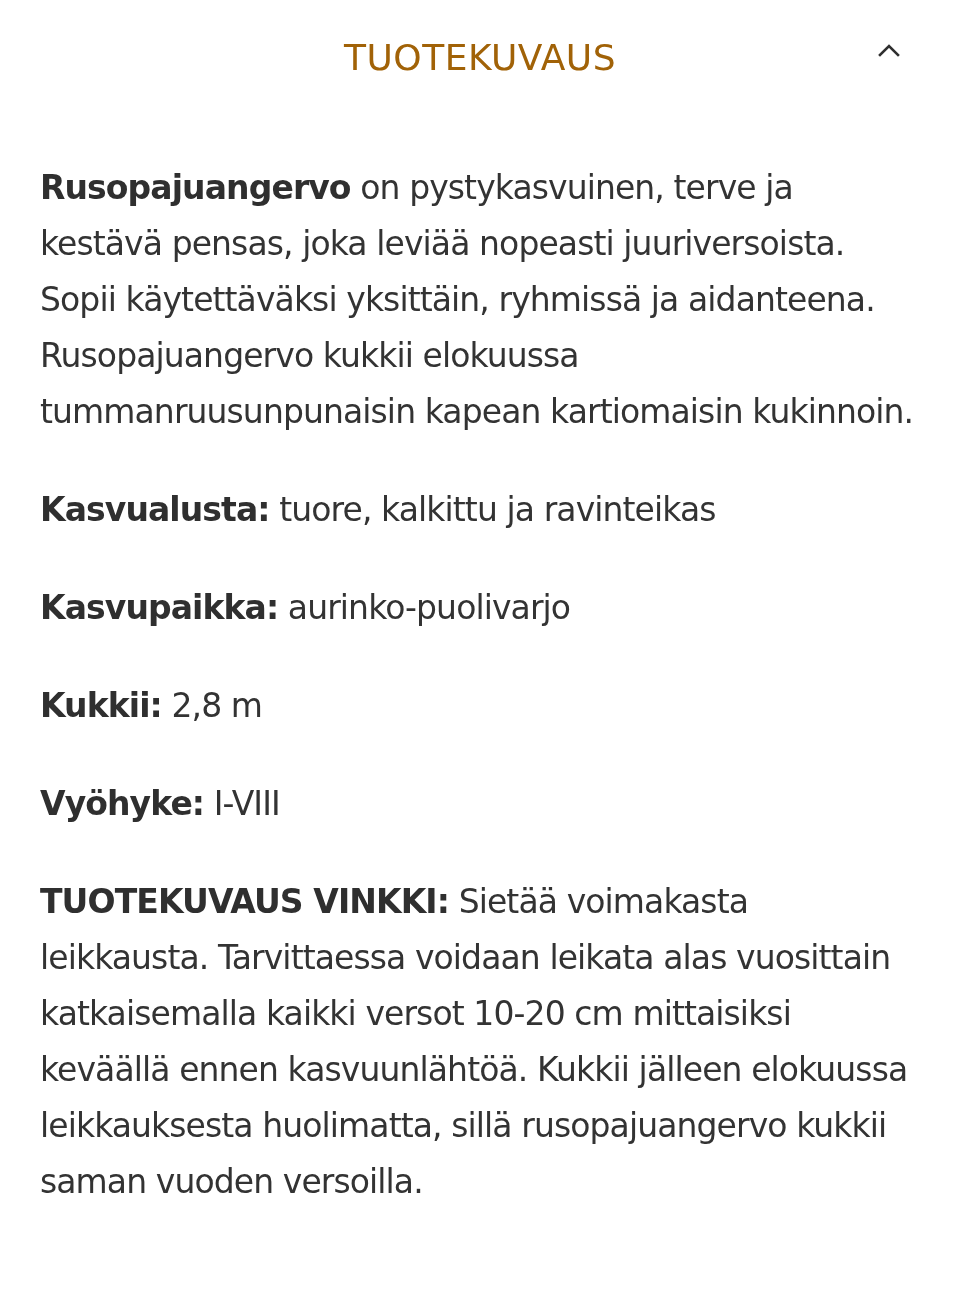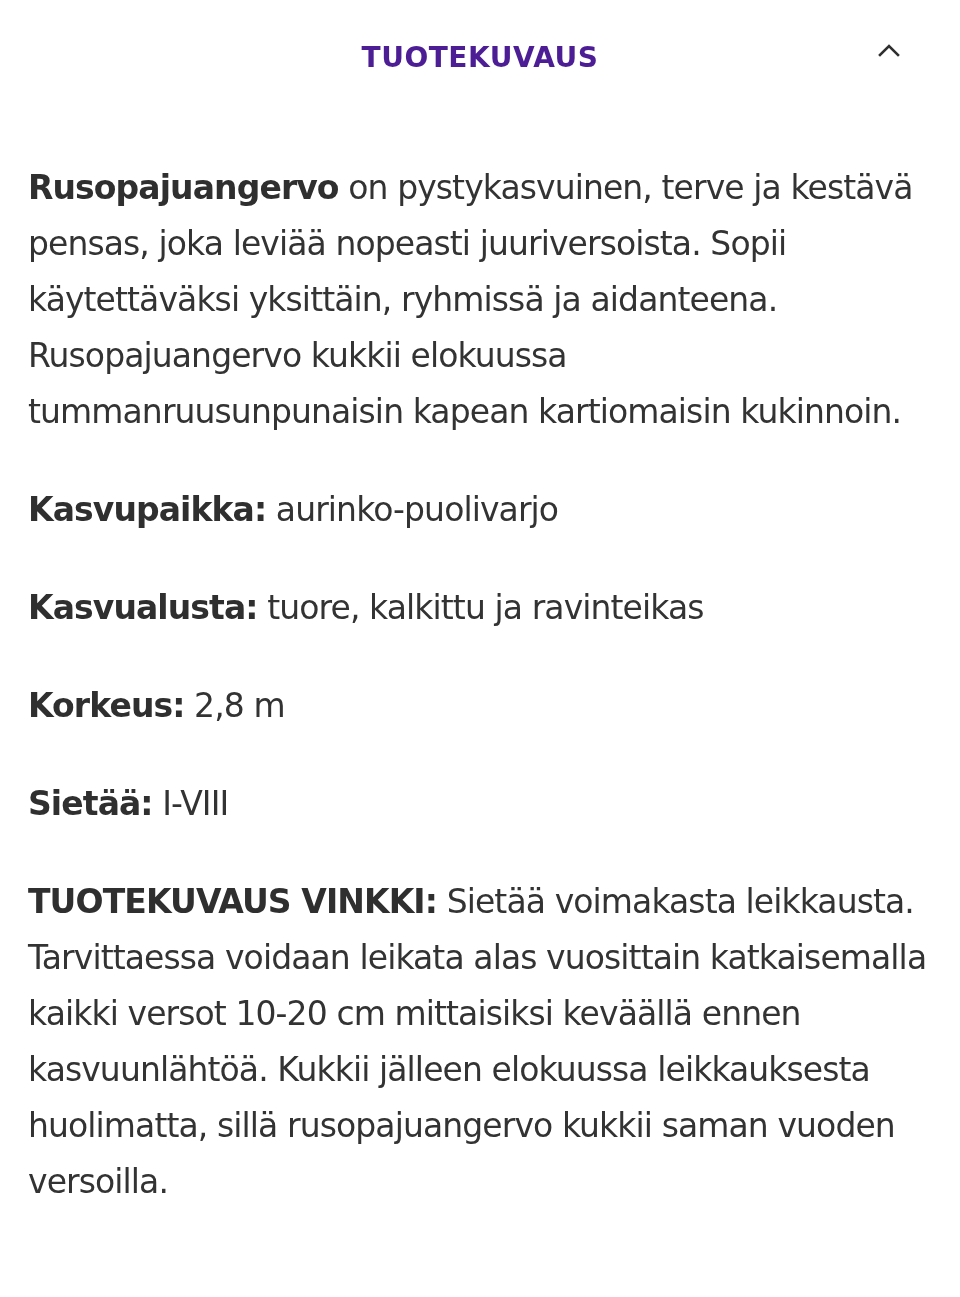--- a/index.html
+++ b/index.html
@@ -17,35 +17,35 @@
     .accordion-header {
       position: relative;
       height: 116px;
       display: flex;
       align-items: center;
       justify-content: center;
       cursor: pointer;
     }
     .accordion-title {
       font-family: "DejaVu Sans", sans-serif;
-      font-weight: bold;
-      font-size: 28px;
+      font-weight: normal;
+      font-size: 36px;
       letter-spacing: 0.5px;
-      color: #4c1d95;
+      color: #a16207;
       margin-top: -2px;
     }
     .chevron {
       position: absolute;
       right: 60px;
       top: 42px;
       width: 22px;
       height: 14px;
     }
     .content {
-      padding: 0 28px;
+      padding: 0 40px;
       margin-top: 44px;
     }
     .para {
       margin: 0;
       font-size: 33px;
       line-height: 56px;
       color: #333333;
       font-family: "DejaVu Sans", sans-serif;
       font-weight: normal;
       letter-spacing: -0.9px;
@@ -65,22 +65,22 @@
   <span class="chevron">
     <svg width="22" height="14" viewBox="0 0 22 14">
       <polyline points="2,12 11,3 20,12" fill="none" stroke="#2f2f2f" stroke-width="2.6" stroke-linecap="square"></polyline>
     </svg>
   </span>
 </div>
 
 <div class="content">
   <p class="para p-intro"><b>Rusopajuangervo</b><span> on pystykasvuinen, terve ja kestävä pensas, joka leviää nopeasti juuriversoista. Sopii käytettäväksi yksittäin, ryhmissä ja aidanteena. Rusopajuangervo kukkii elokuussa tummanruusunpunaisin kapean kartiomaisin kukinnoin.</span></p>
 
+  <p class="para gap-lg"><b>Kasvualusta:</b><span> tuore, kalkittu ja ravinteikas</span></p>
+
   <p class="para gap-lg"><b>Kasvupaikka:</b><span> aurinko-puolivarjo</span></p>
 
-  <p class="para gap-lg"><b>Kasvualusta:</b><span> tuore, kalkittu ja ravinteikas</span></p>
+  <p class="para gap-lg"><b>Kukkii:</b><span> 2,8 m</span></p>
 
-  <p class="para gap-lg"><b>Korkeus:</b><span> 2,8 m</span></p>
-
-  <p class="para gap-lg"><b>Sietää:</b><span> I-VIII</span></p>
+  <p class="para gap-lg"><b>Vyöhyke:</b><span> I-VIII</span></p>
 
   <p class="para gap-lg"><b>TUOTEKUVAUS VINKKI:</b><span> Sietää voimakasta leikkausta. Tarvittaessa voidaan leikata alas vuosittain katkaisemalla kaikki versot 10-20 cm mittaisiksi keväällä ennen kasvuunlähtöä. Kukkii jälleen elokuussa leikkauksesta huolimatta, sillä rusopajuangervo kukkii saman vuoden versoilla.</span></p>
 </div>
 
 </body></html>

